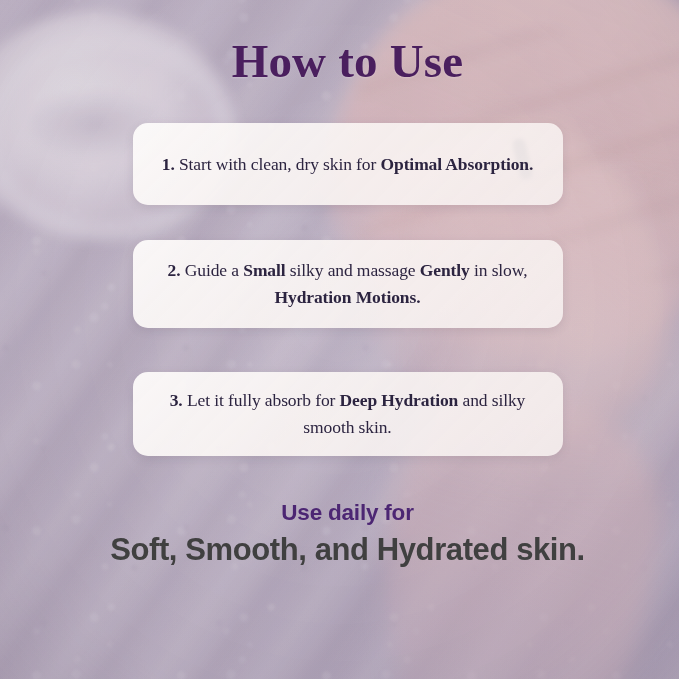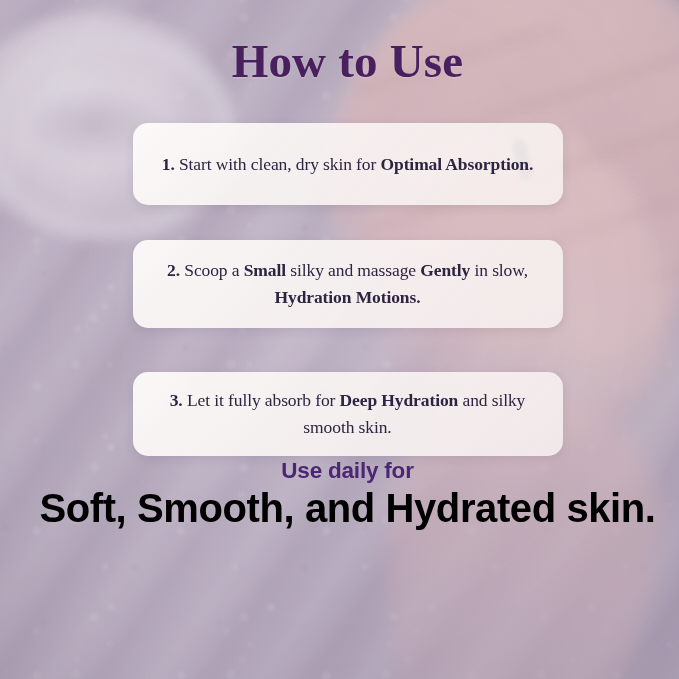--- a/index.html
+++ b/index.html
@@ -293,35 +293,36 @@
 
   .step-num {
     font-weight: 700;
   }
   .em {
     font-weight: 700;
   }
 
   
   .tagline {
+    margin-top: 42px;
     width: 100%;
     text-align: center;
   }
   .tagline-small {
     font-size: 22.5px;
     line-height: 30px;
     font-weight: 600;
     color: #4c2673;
     letter-spacing: -0.2px;
   }
   .tagline-big {
-    font-size: 40px;
+    font-size: 31px;
     line-height: 40px;
     font-weight: 700;
-    color: #000000;
+    color: #404040;
     letter-spacing: -0.4px;
     margin-top: 2px;
   }
 </style>
 </head>
 <body>
 
 <div class="poster">
 
   <div class="bg-layer">
@@ -347,21 +348,21 @@
       <span class="line1">How to Use</span>
     </h1>
 
     <div class="steps">
 
       <div class="step-card step-1">
         <p><span class="step-num">1.</span><span> Start with clean, dry skin for </span><span class="em">Optimal Absorption.</span></p>
       </div>
 
       <div class="step-card step-2">
-        <p><span class="step-num">2.</span><span> Scoop a </span><span class="em">Small</span><span> silky and massage </span><span class="em">Gently</span><span> in slow, </span><span class="em">Hydration Motions.</span></p>
+        <p><span class="step-num">2.</span><span> Guide a </span><span class="em">Small</span><span> silky and massage </span><span class="em">Gently</span><span> in slow, </span><span class="em">Hydration Motions.</span></p>
       </div>
 
       <div class="step-card step-3">
         <p><span class="step-num">3.</span><span> Let it fully absorb for </span><span class="em">Deep Hydration</span><span> and silky smooth skin.</span></p>
       </div>
 
     </div>
 
     <div class="tagline">
       <div class="tagline-small">Use daily for</div>

